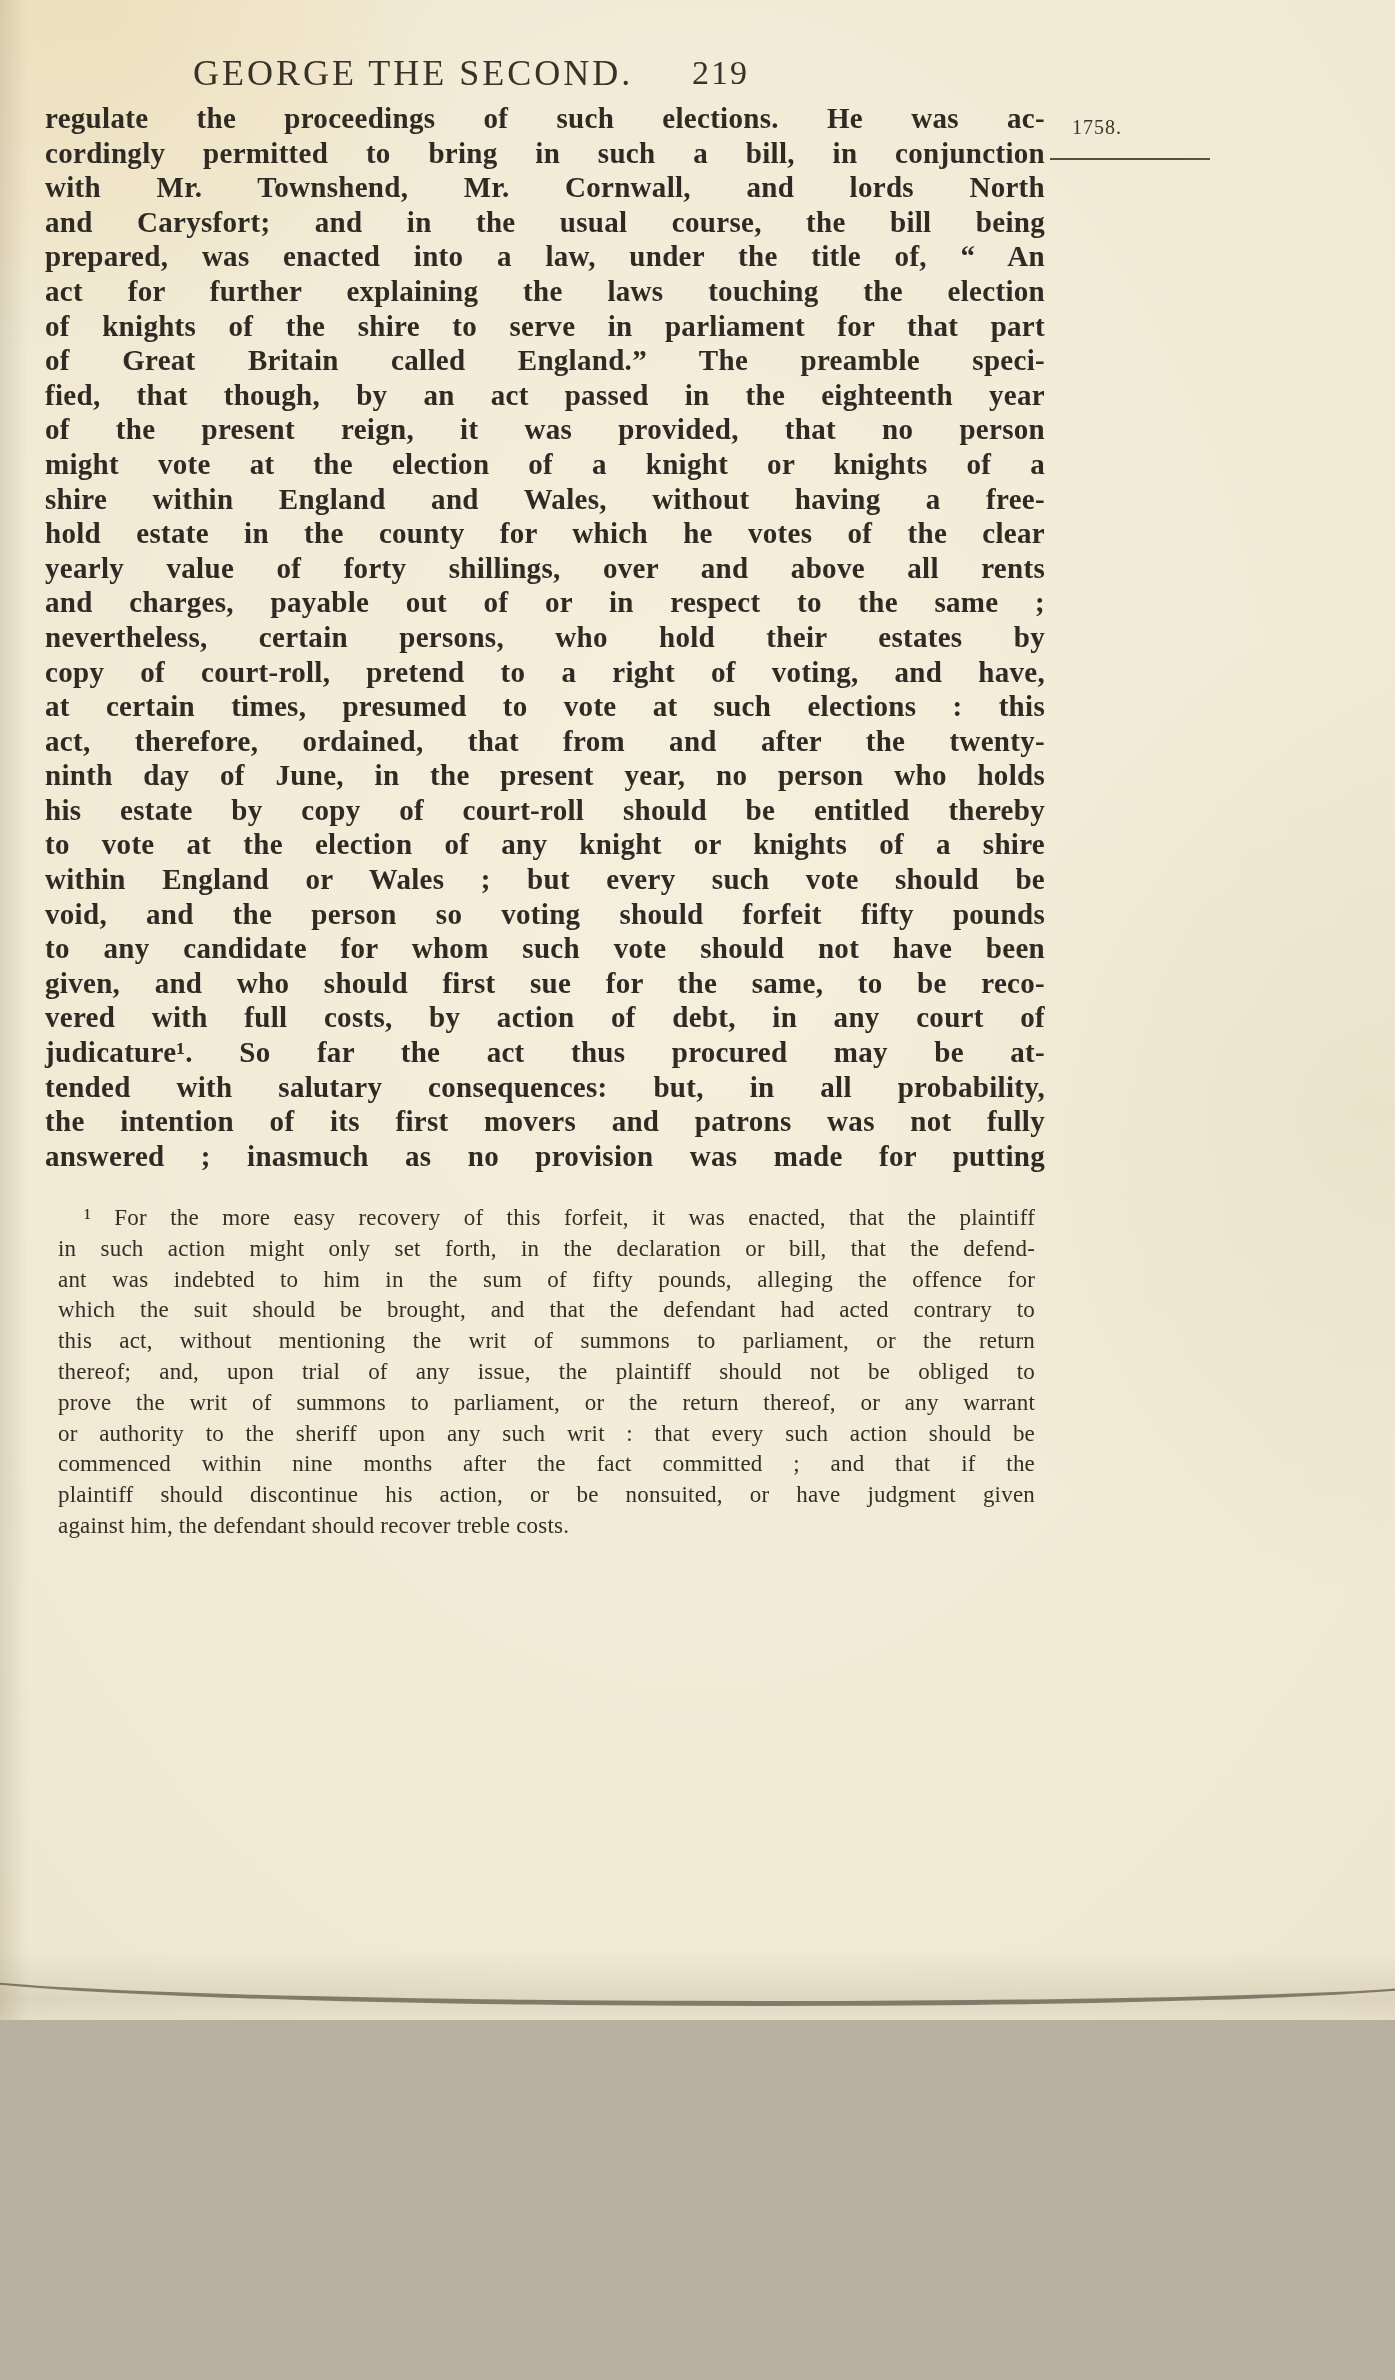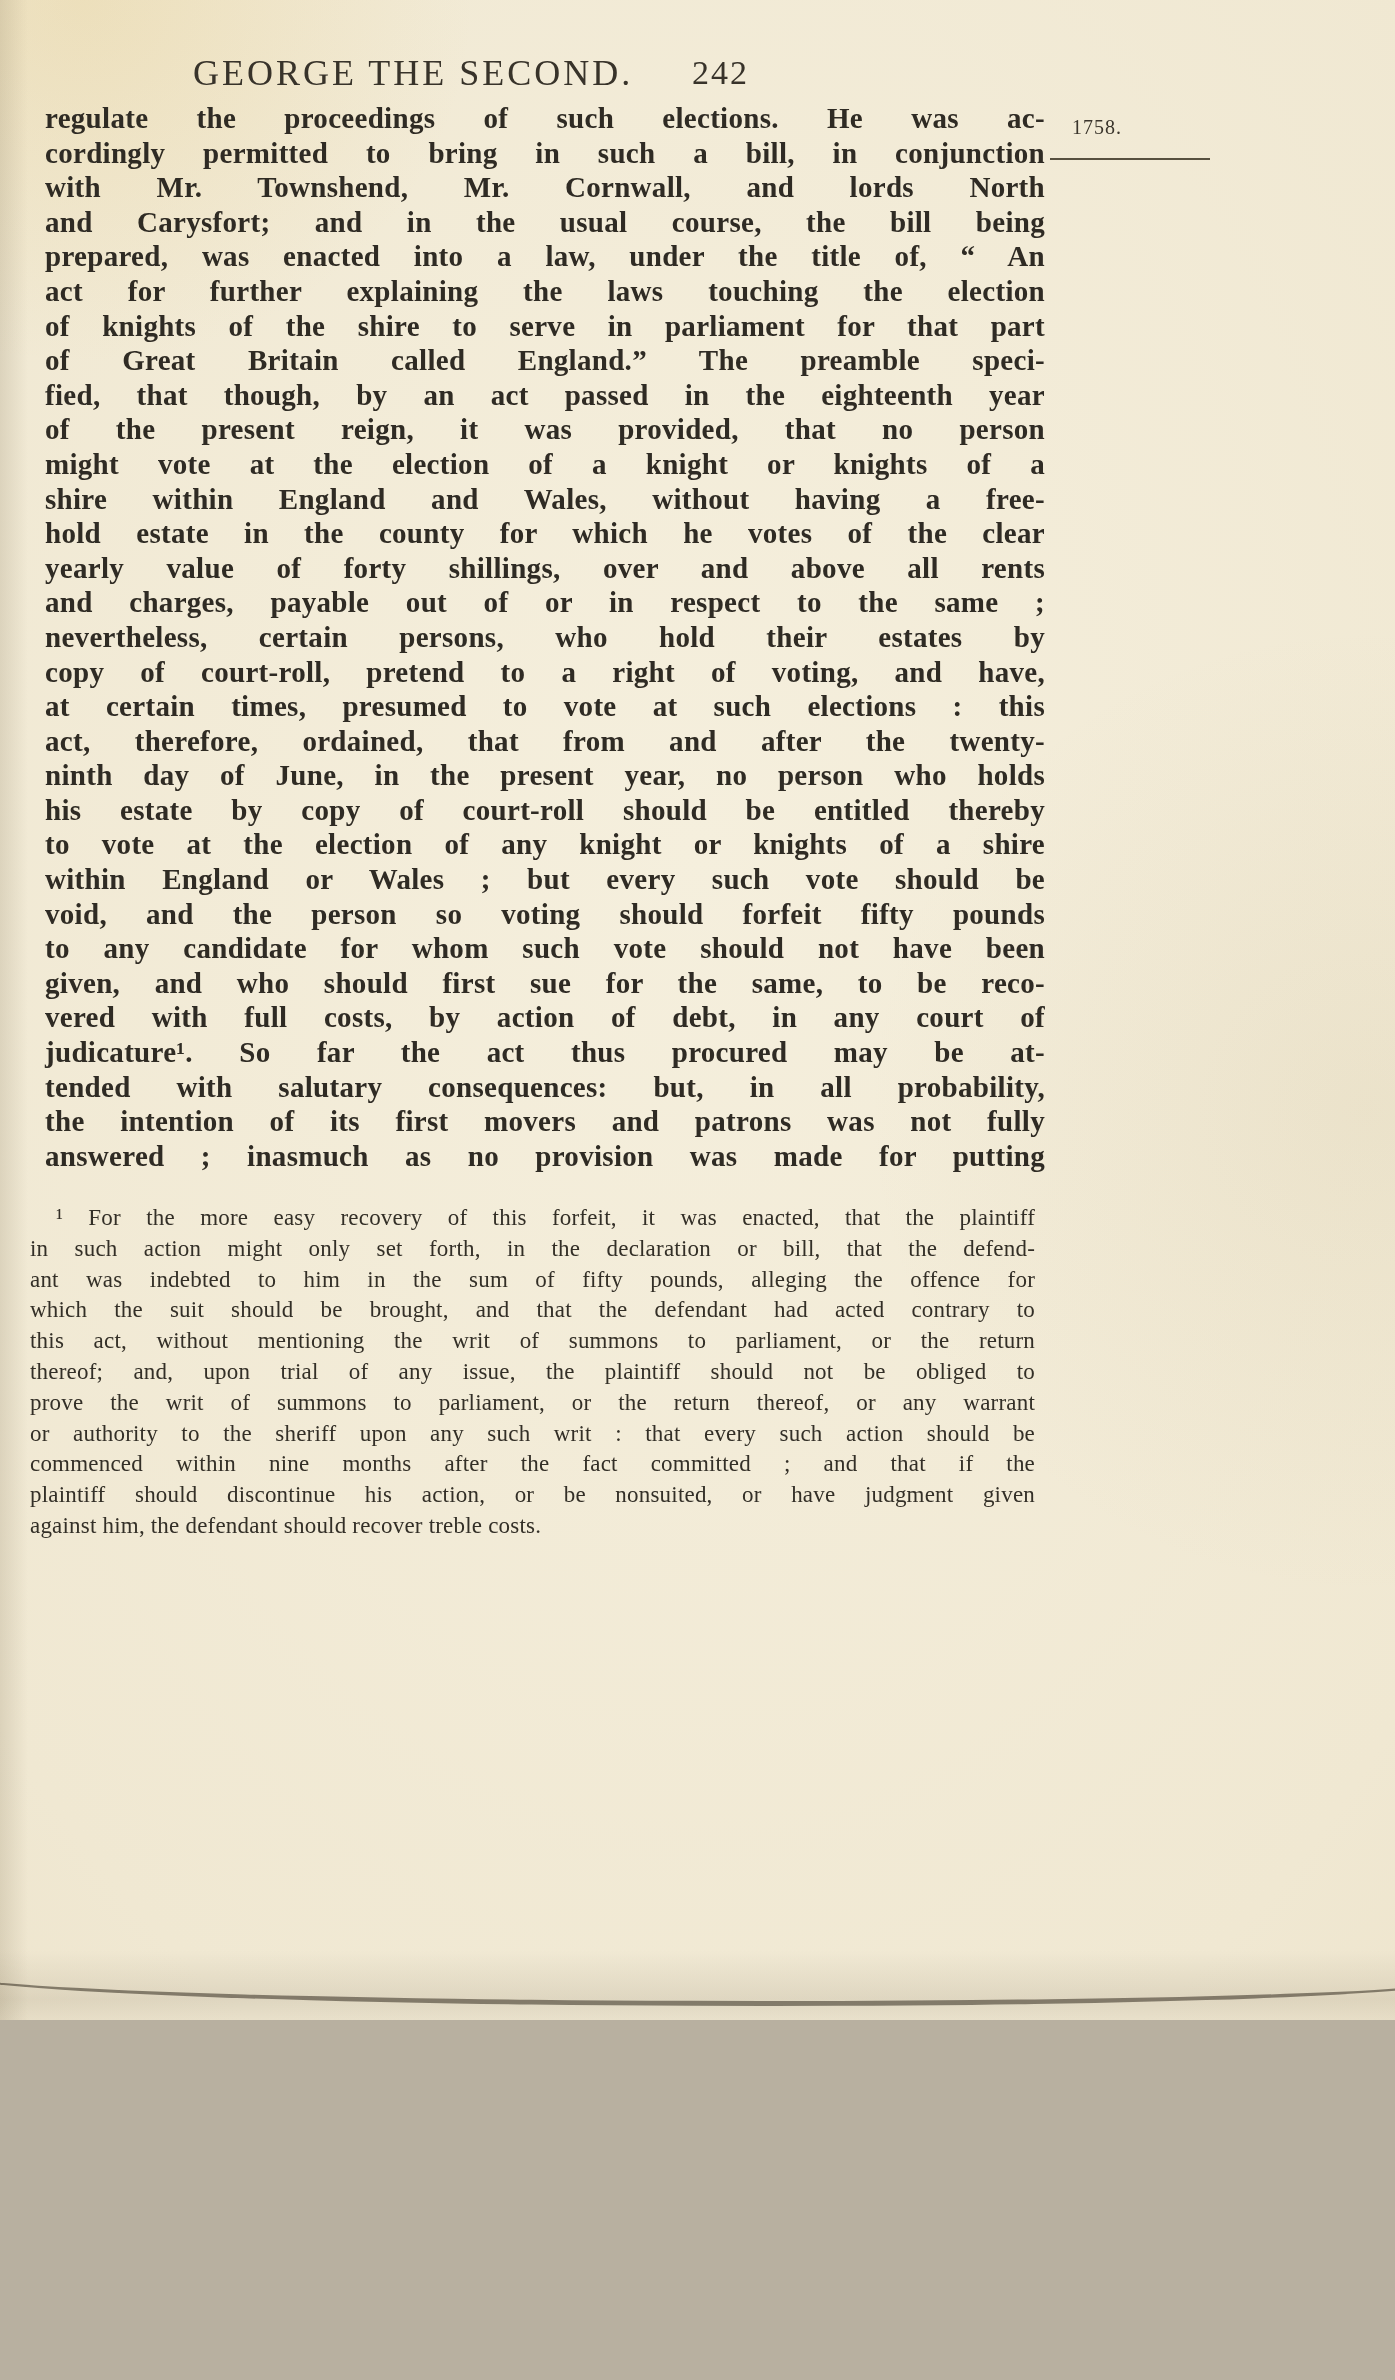--- a/index.html
+++ b/index.html
@@ -90,20 +90,21 @@
     top: 1203px;
     width: 1005px;
     font-size: 23px;
     line-height: 30.8px;
     letter-spacing: 0.2px;
     color: #332f27;
   }
   .footnote-text .line {
     text-align: justify;
     text-align-last: justify;
+    margin-left: 28px;
   }
   .footnote-text .line:first-child {
     text-indent: 26px;
   }
   .footnote-text .line:last-child {
     text-align-last: left;
   }
   .bottom-curve {
     position: absolute;
     left: -60px;
@@ -121,21 +122,21 @@
   }
 </style>
 </head>
 <body>
 
 <div class="page">
   <div class="gutter-shade"></div>
 
   <div class="running-header">
     <span class="chapter-title">GEORGE THE SECOND.</span>
-    <span class="page-number">242</span>
+    <span class="page-number">219</span>
   </div>
 
   <div class="margin-note">
     <span>1758.</span>
     <div class="margin-rule"></div>
   </div>
 
   <div class="body-text">
       <div class="line">regulate the proceedings of such elections.  He was ac-</div>
       <div class="line">cordingly permitted to bring in such a bill, in conjunction</div>

